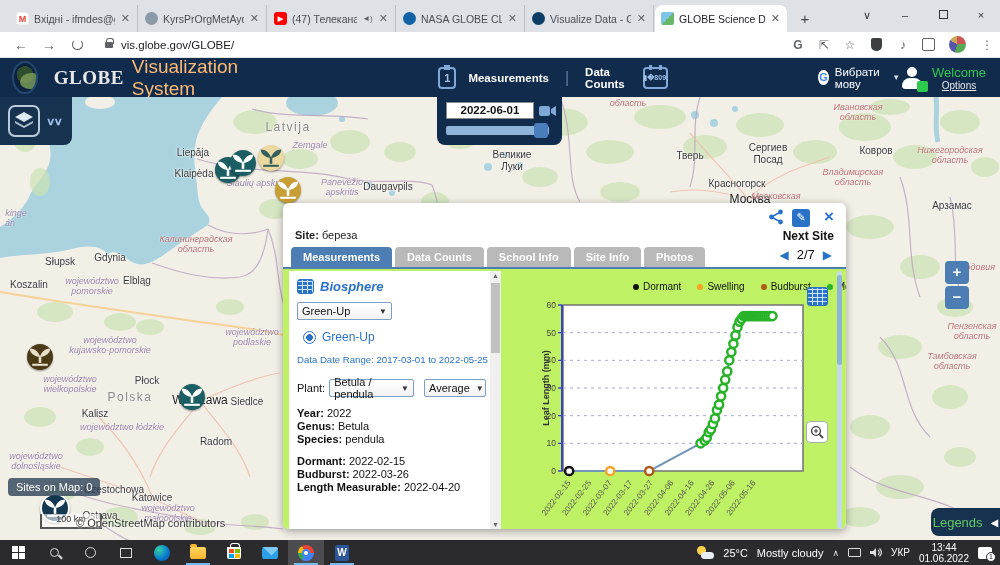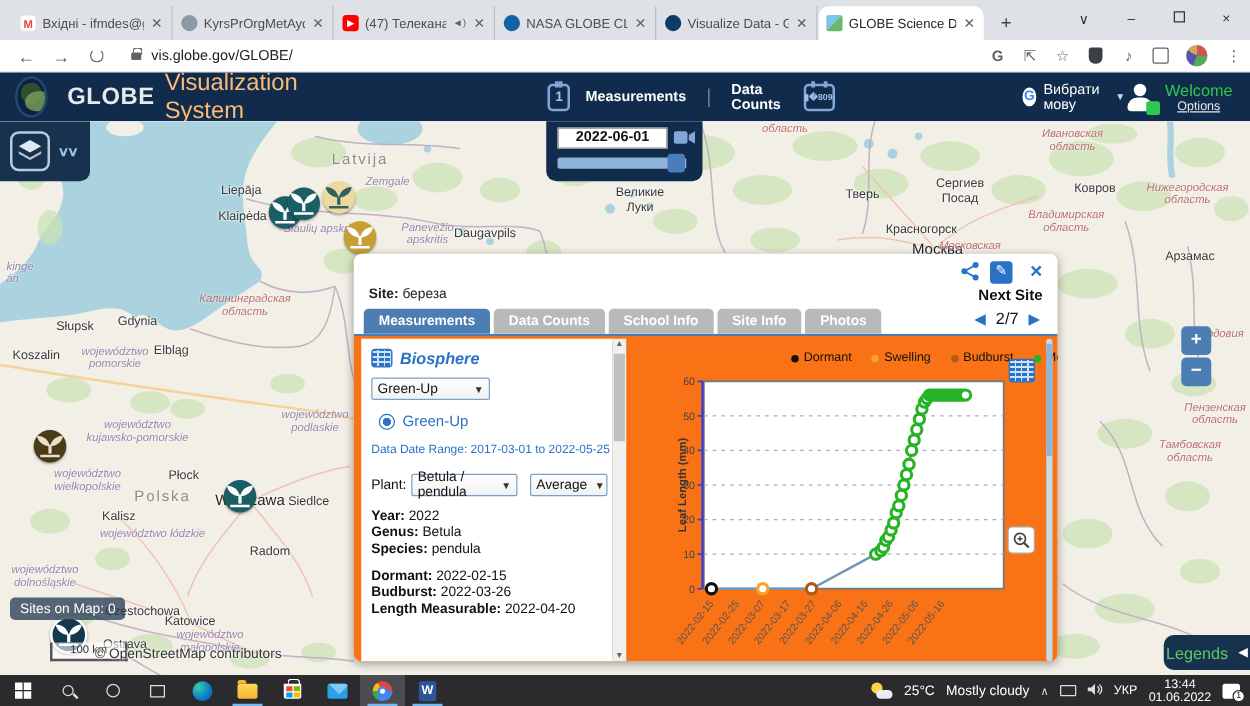--- a/index.html
+++ b/index.html
@@ -36,21 +36,21 @@
   #url-text { font-size:11.5px; color:#202124; margin-left:8px; flex:1; }
   .bar-ico { color:#5f6368; font-size:12px; width:26px; text-align:center; }
   .sq-ico { width:13px; height:13px; border:1.4px solid #5f6368; border-radius:2px; margin:0 6px; }
   .dark-pin { width:11px; height:13px; background:#3c4043; border-radius:2px 2px 5px 5px; margin:0 8px; }
   #avatar { width:17px; height:17px; border-radius:50%; background:conic-gradient(#c55 0 90deg,#5a5 90deg 200deg,#55a 200deg 300deg,#ca5 300deg 360deg); margin:0 8px; }
 
   
   #appheader { position:absolute; left:0; top:58px; width:1000px; height:39px; background:#102b4c; display:flex; align-items:center; color:#fff; }
   #logo { width:33px; height:33px; border-radius:50%; margin-left:12px; background:radial-gradient(circle at 50% 40%, #2e4e2e 0 40%, #0c2240 41%); border:2px solid #24496e; position:relative; overflow:hidden; }
   #logo::after { content:""; position:absolute; left:6px; top:10px; width:20px; height:16px; background:#7ea05a; border-radius:60% 40% 50% 50%; opacity:.8; }
-  #brand { font-size:19px; font-weight:bold; color:#e8e8e8; margin-left:16px; letter-spacing:.5px; }
+  #brand { font-size:19px; font-weight:bold; color:#e8e8e8; margin-left:16px; letter-spacing:.5px;font-family:Liberation Serif, serif; }
   #product { font-size:19px; color:#fdba74; margin-left:8px; font-weight:500; }
   .hdr-cal { width:25px; height:22px; border:2px solid #7fa8d9; border-radius:4px; color:#9fc0e8; font-size:11px; font-weight:bold; display:flex; align-items:center; justify-content:center; position:relative; }
   .hdr-cal::before { content:""; position:absolute; top:-4px; left:4px; width:3px; height:5px; background:#7fa8d9; }
   .hdr-cal::after { content:""; position:absolute; top:-4px; right:4px; width:3px; height:5px; background:#7fa8d9; }
   .hdr-nav-label { font-size:11.5px; font-weight:bold; color:#fff; margin:0 8px; }
   .hdr-sep { color:#5f7da3; margin:0 4px; }
   #g-ico { width:15px; height:15px; background:#fff; border-radius:50%; color:#4285f4; font-size:11px; font-weight:bold; text-align:center; line-height:15px; }
   #lang-label { font-size:11.5px; margin:0 6px; }
   #lang-caret { font-size:8px; color:#cdd9e8; }
   #user-ico { width:24px; height:24px; position:relative; margin-left:0; }
@@ -103,21 +103,21 @@
   #ext-link-ico { display:inline-block; vertical-align:-2px; margin-left:4px; }
   #share-ico { position:absolute; right:62px; top:6px; }
   #edit-btn { position:absolute; right:36px; top:6px; width:18px; height:18px; background:#2a72c8; border-radius:3px; color:#fff; font-size:11px; text-align:center; line-height:17px; }
   #close-btn { position:absolute; right:12px; top:4px; color:#2a72c8; font-size:17px; font-weight:bold; }
   #next-site { position:absolute; right:12px; top:26px; font-size:12px; font-weight:bold; color:#111; }
   #panel-tabs { position:absolute; left:8px; top:44px; display:flex; gap:3px; }
   .ptab { height:20px; padding:0 12px; font-size:11px; font-weight:bold; color:#fff; background:#b9b9b9; border-radius:4px 4px 0 0; display:flex; align-items:center; }
   .ptab.active { background:#4d7eb3; }
   #pager { position:absolute; right:14px; top:44px; font-size:13px; color:#111; display:flex; align-items:center; gap:8px; }
   .pager-arrow { color:#2a72c8; font-size:12px; }
-  #panel-content { position:absolute; left:0; top:64px; width:563px; height:262px; background:#f97316; border-top:2px solid #4d7eb3; border-radius:0 0 6px 6px; overflow:hidden; }
+  #panel-content { position:absolute; left:0; top:64px; width:563px; height:262px; background:#bef264; border-top:2px solid #4d7eb3; border-radius:0 0 6px 6px; overflow:hidden; }
   #left-col { position:absolute; left:6px; top:2px; width:201px; height:258px; background:#fff; padding:8px 4px 0 8px; overflow:hidden; }
   #col-scroll { position:absolute; left:207px; top:2px; width:11px; height:258px; background:#f0f0f0; }
   #col-scroll .thumb { position:absolute; left:1px; top:12px; width:9px; height:70px; background:#c1c1c1; }
   #col-scroll .arr { position:absolute; left:0; width:11px; font-size:7px; color:#666; text-align:center; }
   #biosphere-row { display:flex; align-items:center; gap:6px; margin-bottom:7px; }
   .icon-table { width:17px; height:15px; background:#2a72c8; border-radius:3px; border:1px solid #2a72c8;
     background-image:repeating-linear-gradient(0deg,transparent 0 3px,#cfe3f8 3px 4px),repeating-linear-gradient(90deg,transparent 0 4px,#cfe3f8 4px 5px); }
   #biosphere-label { color:#2a72c8; font-size:13px; font-weight:bold; font-style:italic; }
   .fake-select { display:inline-flex; align-items:center; justify-content:space-between; border:1px solid #7aa0c8; background:linear-gradient(#fff,#f2f2f2); font-size:11px; color:#111; height:18px; padding:0 4px; border-radius:2px; }
   .fake-select .car { font-size:8px; color:#333; margin-left:6px; }

